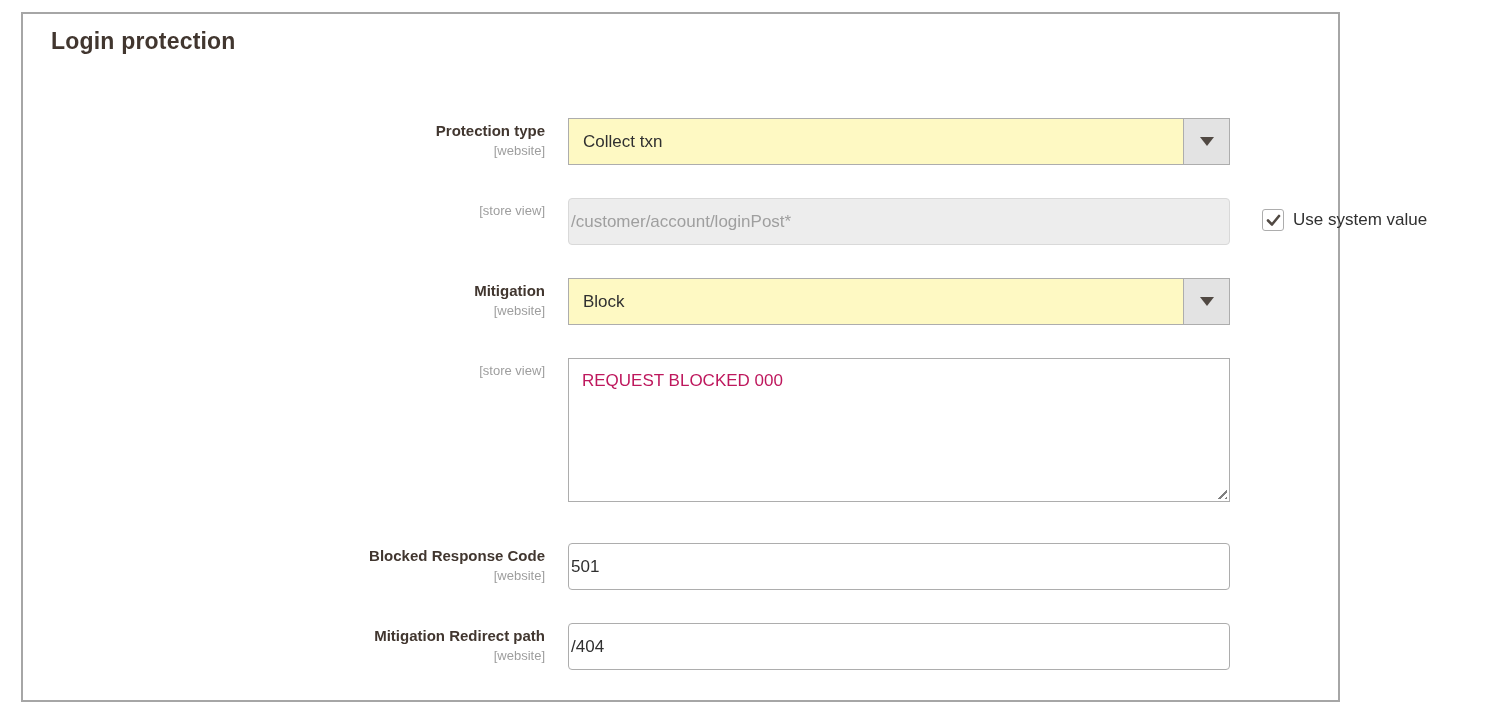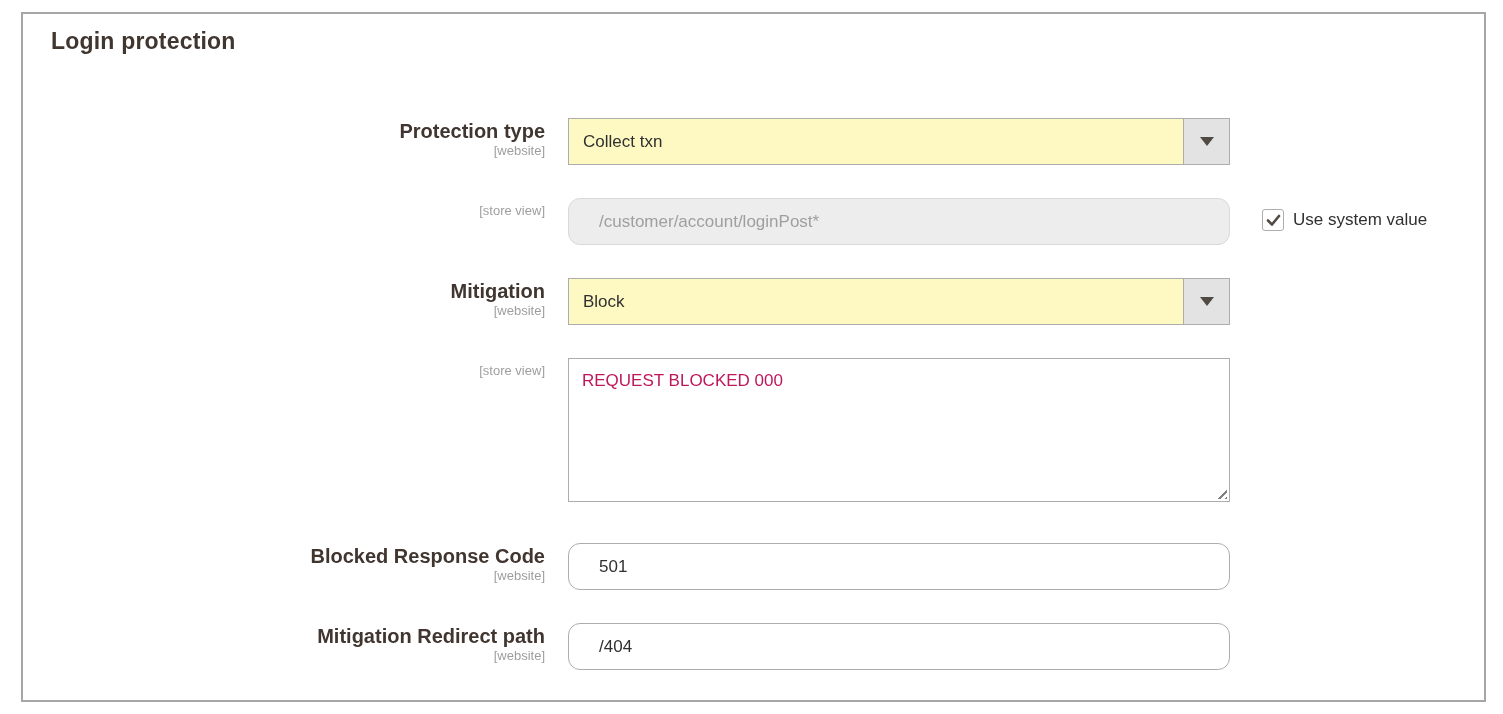--- a/index.html
+++ b/index.html
@@ -11,21 +11,21 @@
   body {
     width: 1503px;
     height: 714px;
     position: relative;
     overflow: hidden;
   }
   .panel {
     position: absolute;
     left: 21px;
     top: 12px;
-    width: 1465px;
+    width: 1319px;
     height: 690px;
     box-sizing: border-box;
     border: 2px solid #a6a6a6;
     background: #ffffff;
   }
   .panel-title {
     position: absolute;
     left: 28px;
     top: 14px;
     font-size: 23px;
@@ -41,21 +41,21 @@
   }
   .label-col {
     position: absolute;
     left: 0;
     top: 3px;
     width: 522px;
     text-align: right;
   }
   .field-label {
     display: block;
-    font-size: 20px;
+    font-size: 15px;
     font-weight: bold;
     color: #41362f;
     line-height: 20px;
     margin-left: 44px;
   }
   .scope-note {
     display: block;
     font-size: 13px;
     color: #9e9e9e;
     line-height: 17px;
@@ -104,25 +104,25 @@
     border-right: 7px solid transparent;
     border-top: 9px solid #514943;
   }
   
   .text-input {
     width: 662px;
     height: 47px;
     box-sizing: border-box;
     border: 1px solid #adadad;
     background: #ffffff;
-    padding: 0 30px;
+    padding: 0 2px;
     font-size: 17px;
     color: #303030;
     font-family: inherit;
-    border-radius: 12px;
+    border-radius: 4px;
     outline: none;
   }
   .text-input[disabled] {
     background: #ededed;
     border-color: #d9d9d9;
     color: #9f9f9f;
     -webkit-text-fill-color: #9f9f9f;
     opacity: 1;
   }
   

